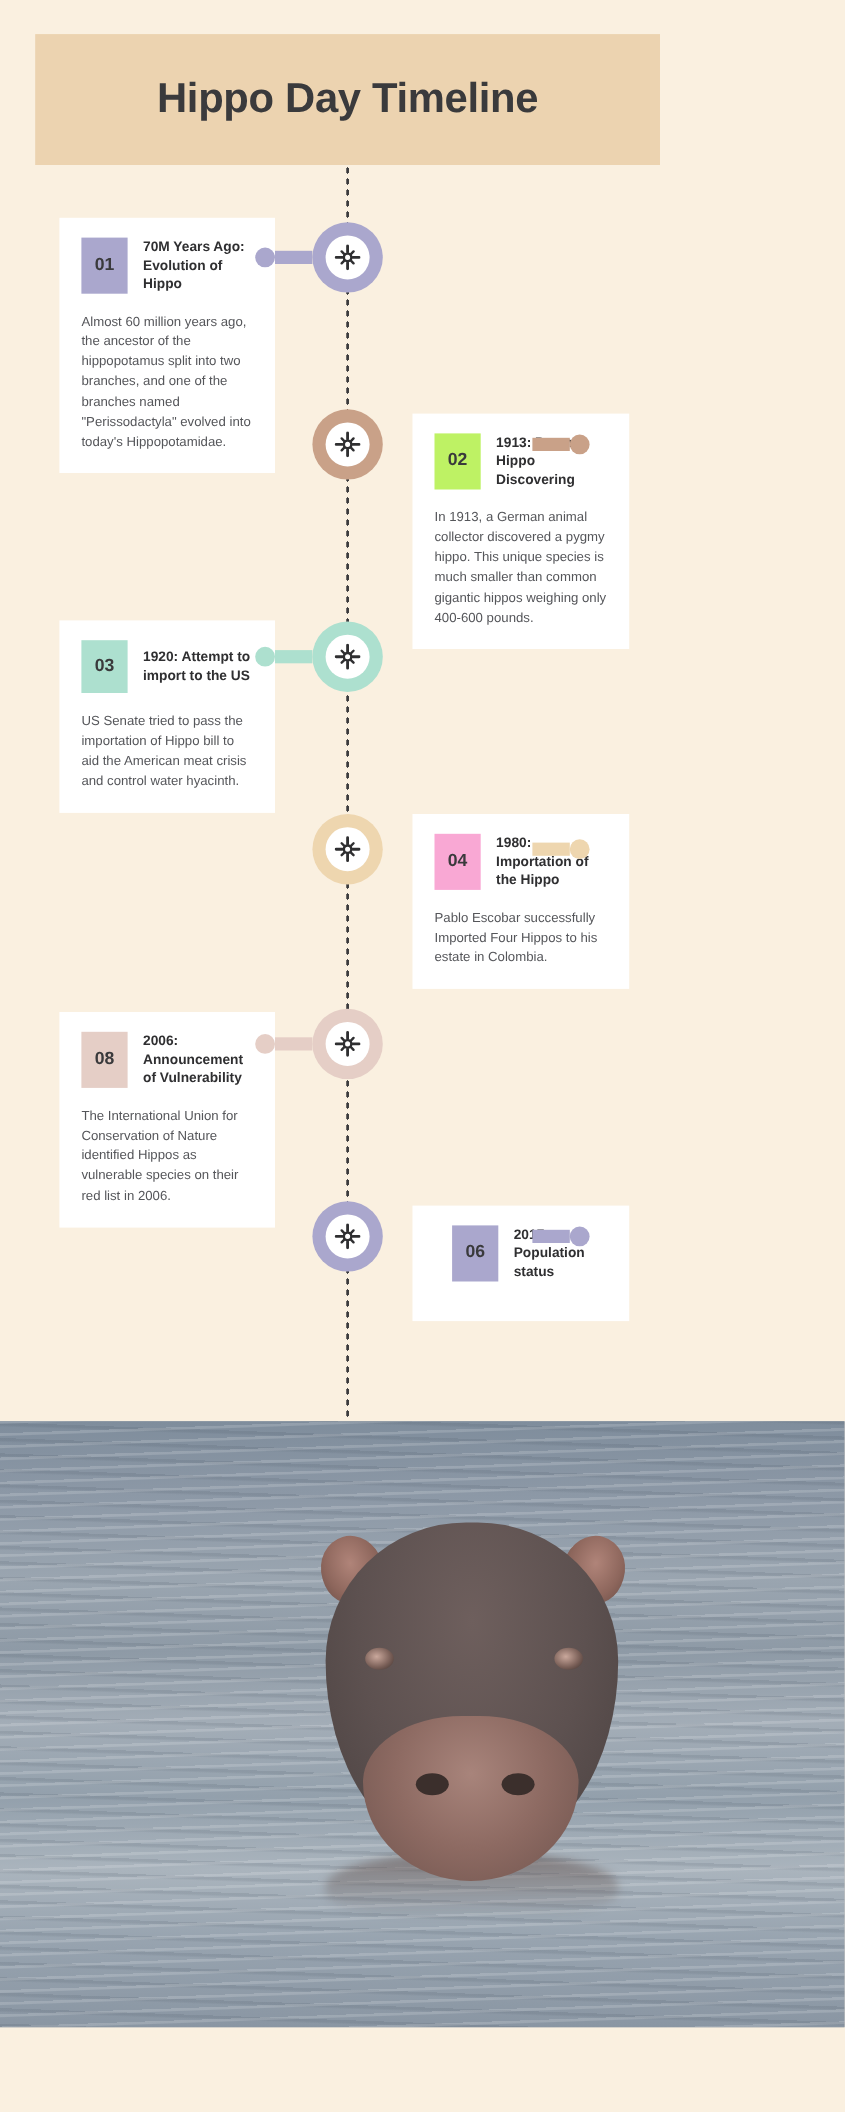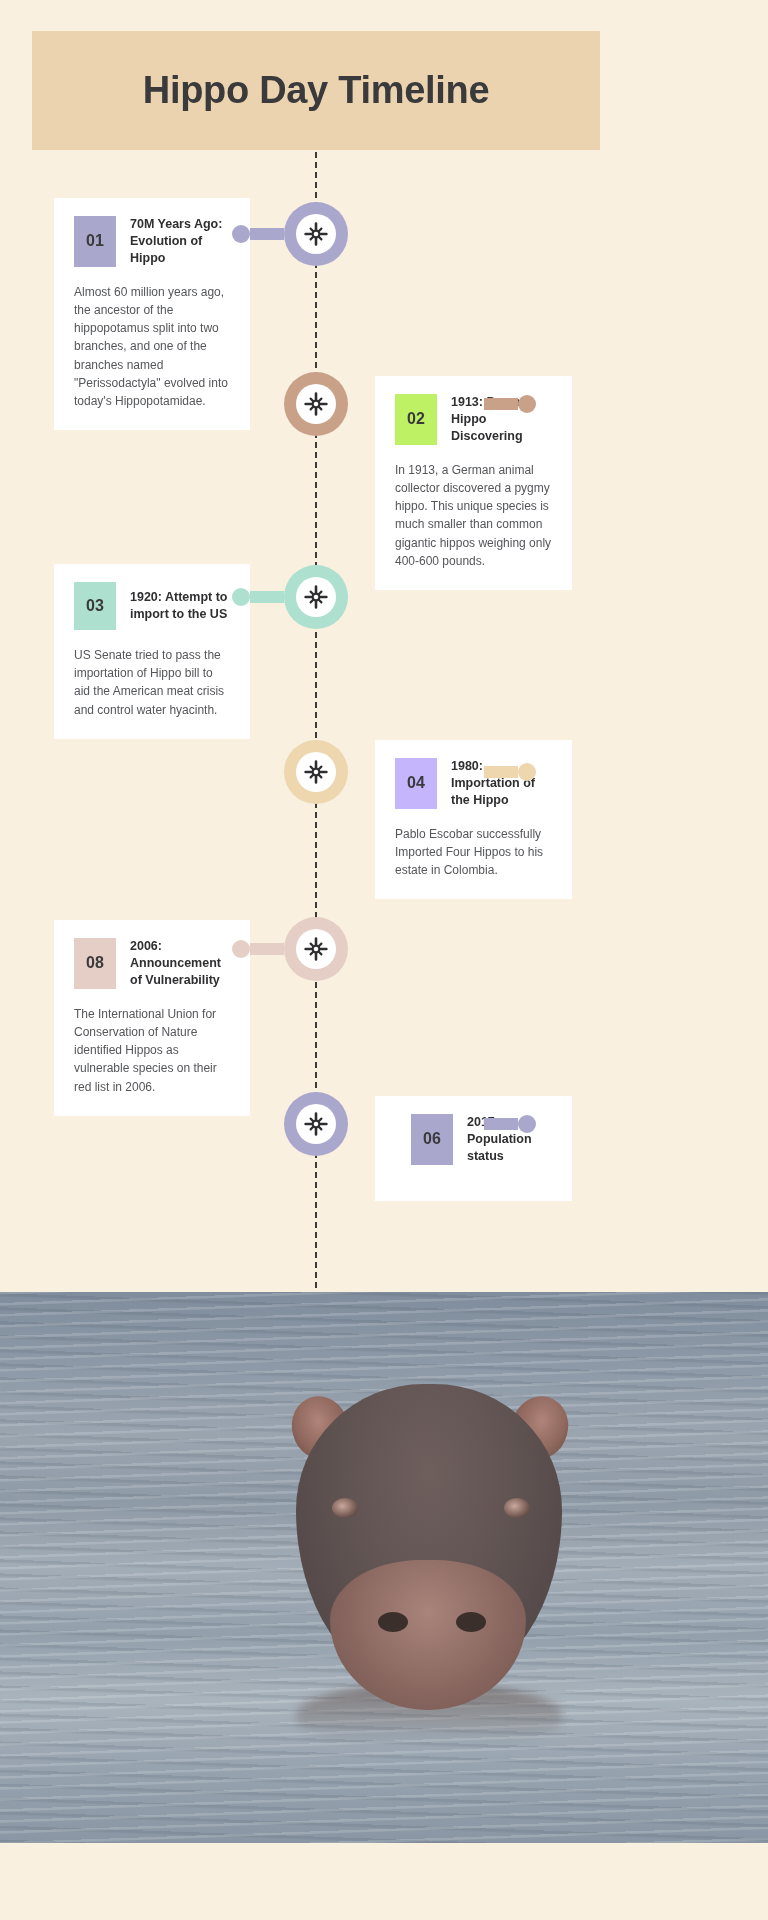--- a/index.html
+++ b/index.html
@@ -398,21 +398,21 @@
     </div>
     <div class="card left" style="top: 564px;">
       <div class="card-head">
         <div class="num-badge" style="background: rgb(173, 224, 207);">03</div>
         <div class="card-title">1920: Attempt to import to the US</div>
       </div>
       <div class="card-body">US Senate tried to pass the importation of Hippo bill to aid the American meat crisis and control water hyacinth.</div>
     </div>
     <div class="card right" style="top: 740px;">
       <div class="card-head">
-        <div class="num-badge" style="background: #c4b5fd;">04</div>
+        <div class="num-badge" style="background: #f9a8d4;">04</div>
         <div class="card-title">1980: Importation of the Hippo</div>
       </div>
       <div class="card-body">Pablo Escobar successfully Imported Four Hippos to his estate in Colombia.</div>
     </div>
     <div class="card left" style="top: 920px;">
       <div class="card-head">
         <div class="num-badge" style="background: rgb(229, 206, 198);">08</div>
         <div class="card-title">2006: Announcement of Vulnerability</div>
       </div>
       <div class="card-body">The International Union for Conservation of Nature identified Hippos as vulnerable species on their red list in 2006.</div>

